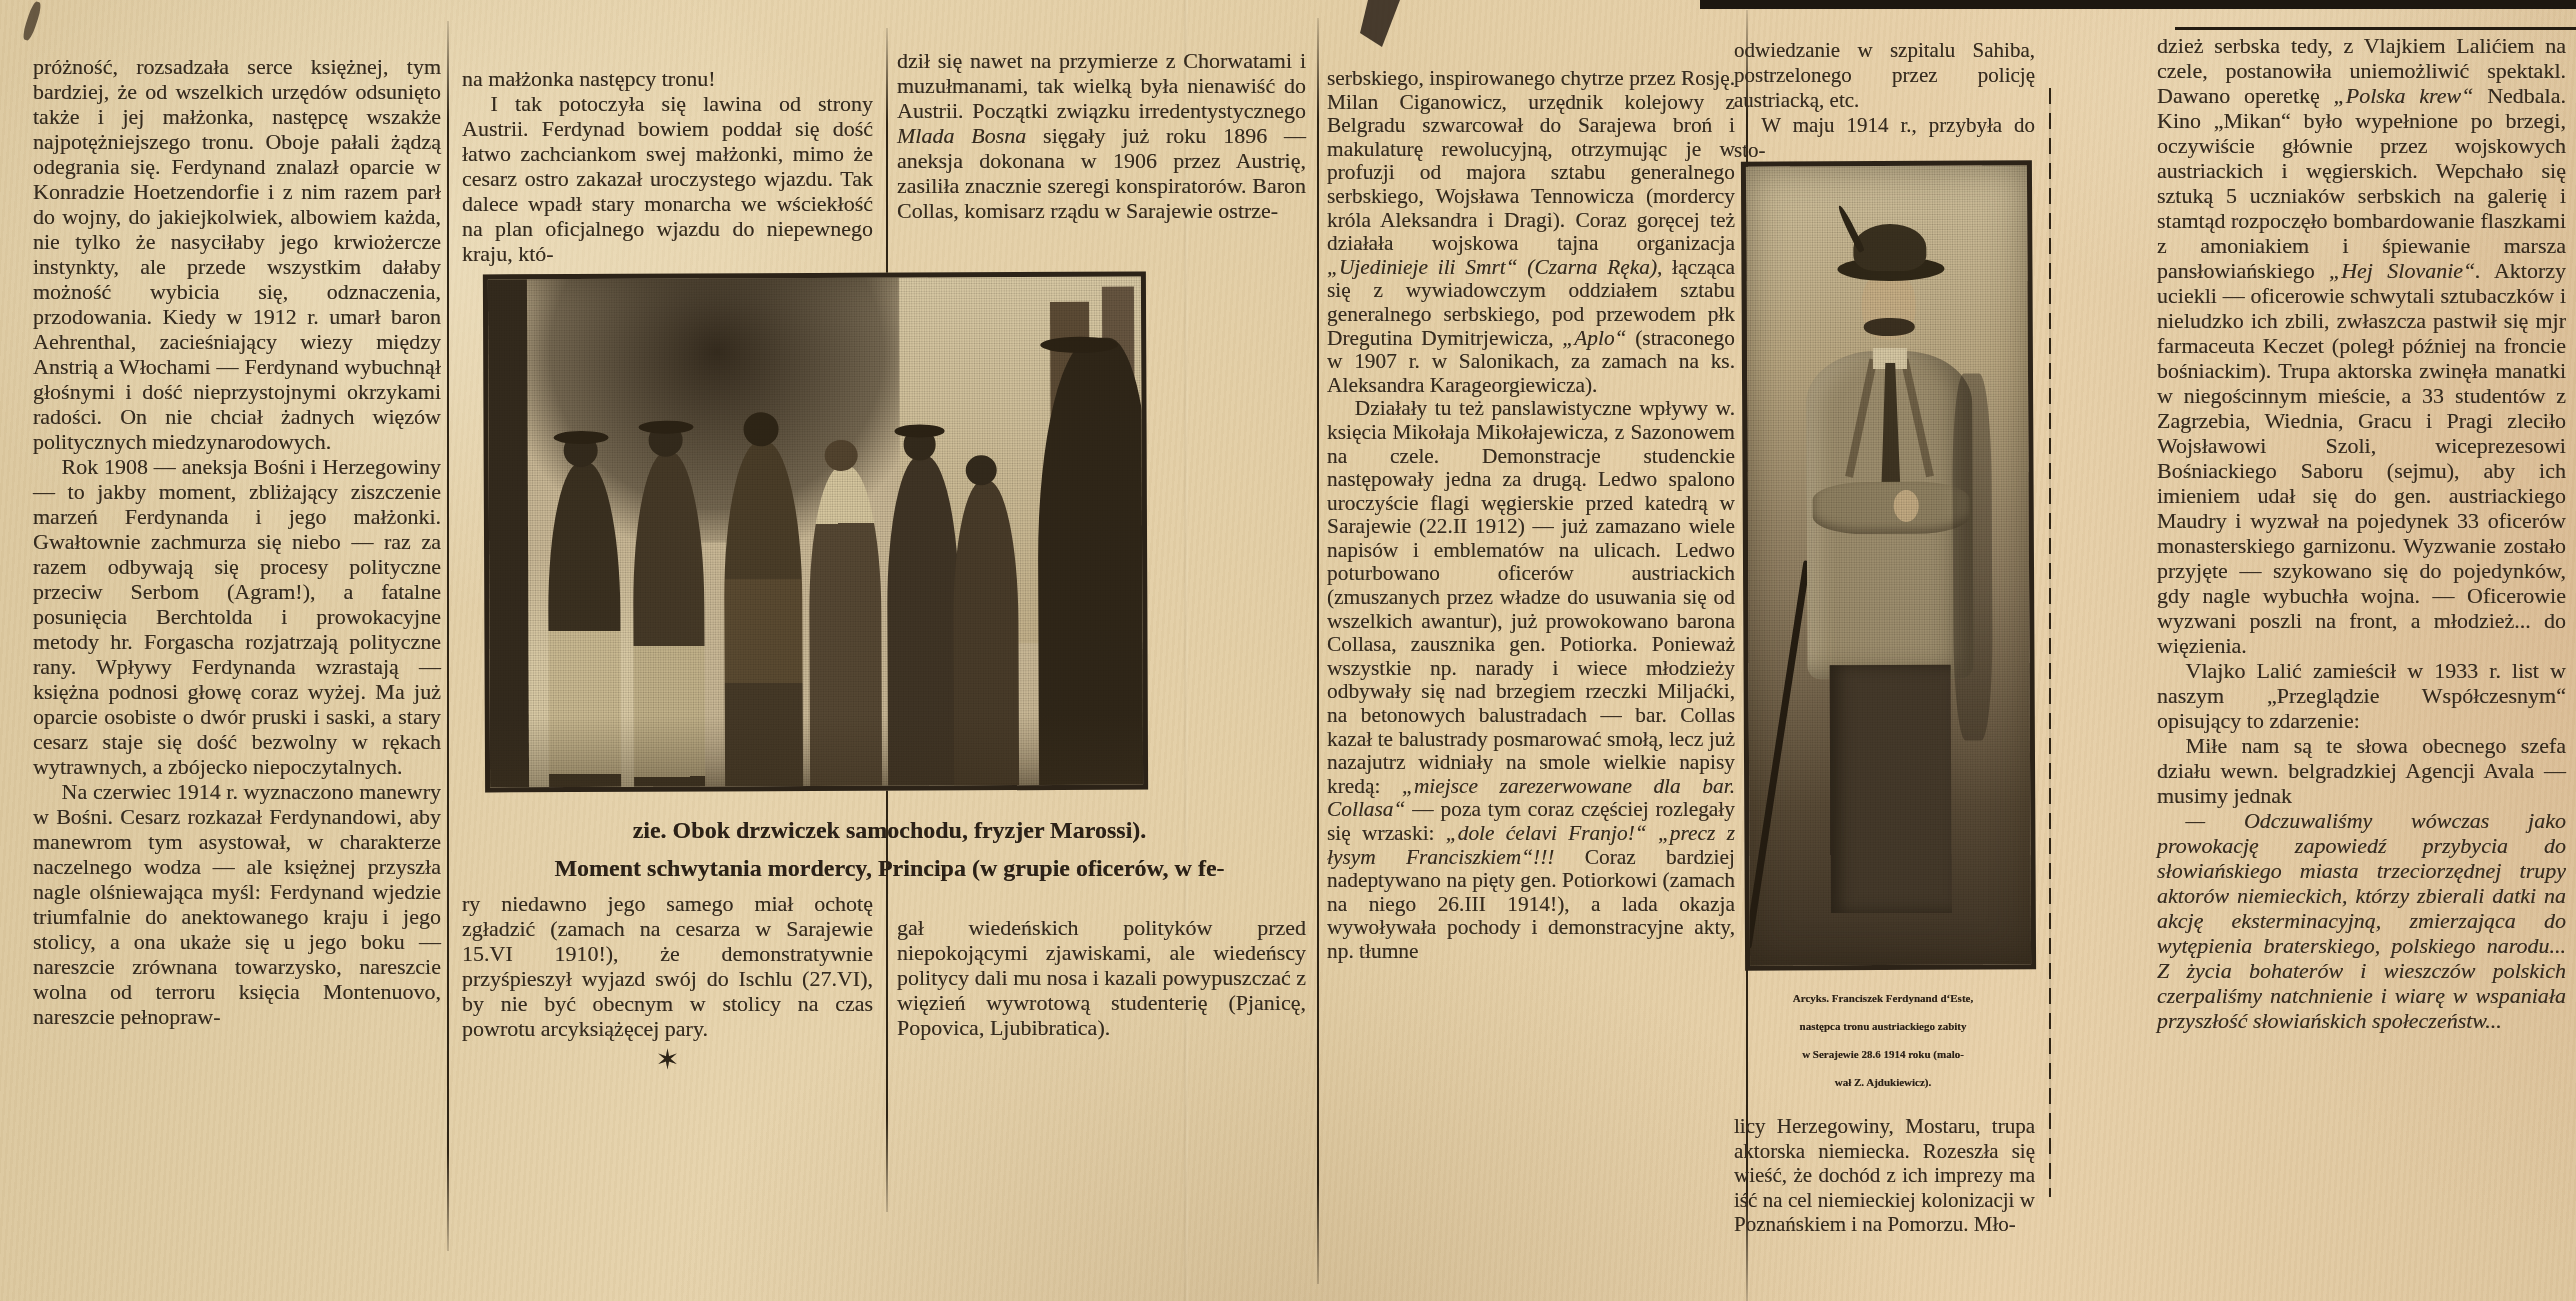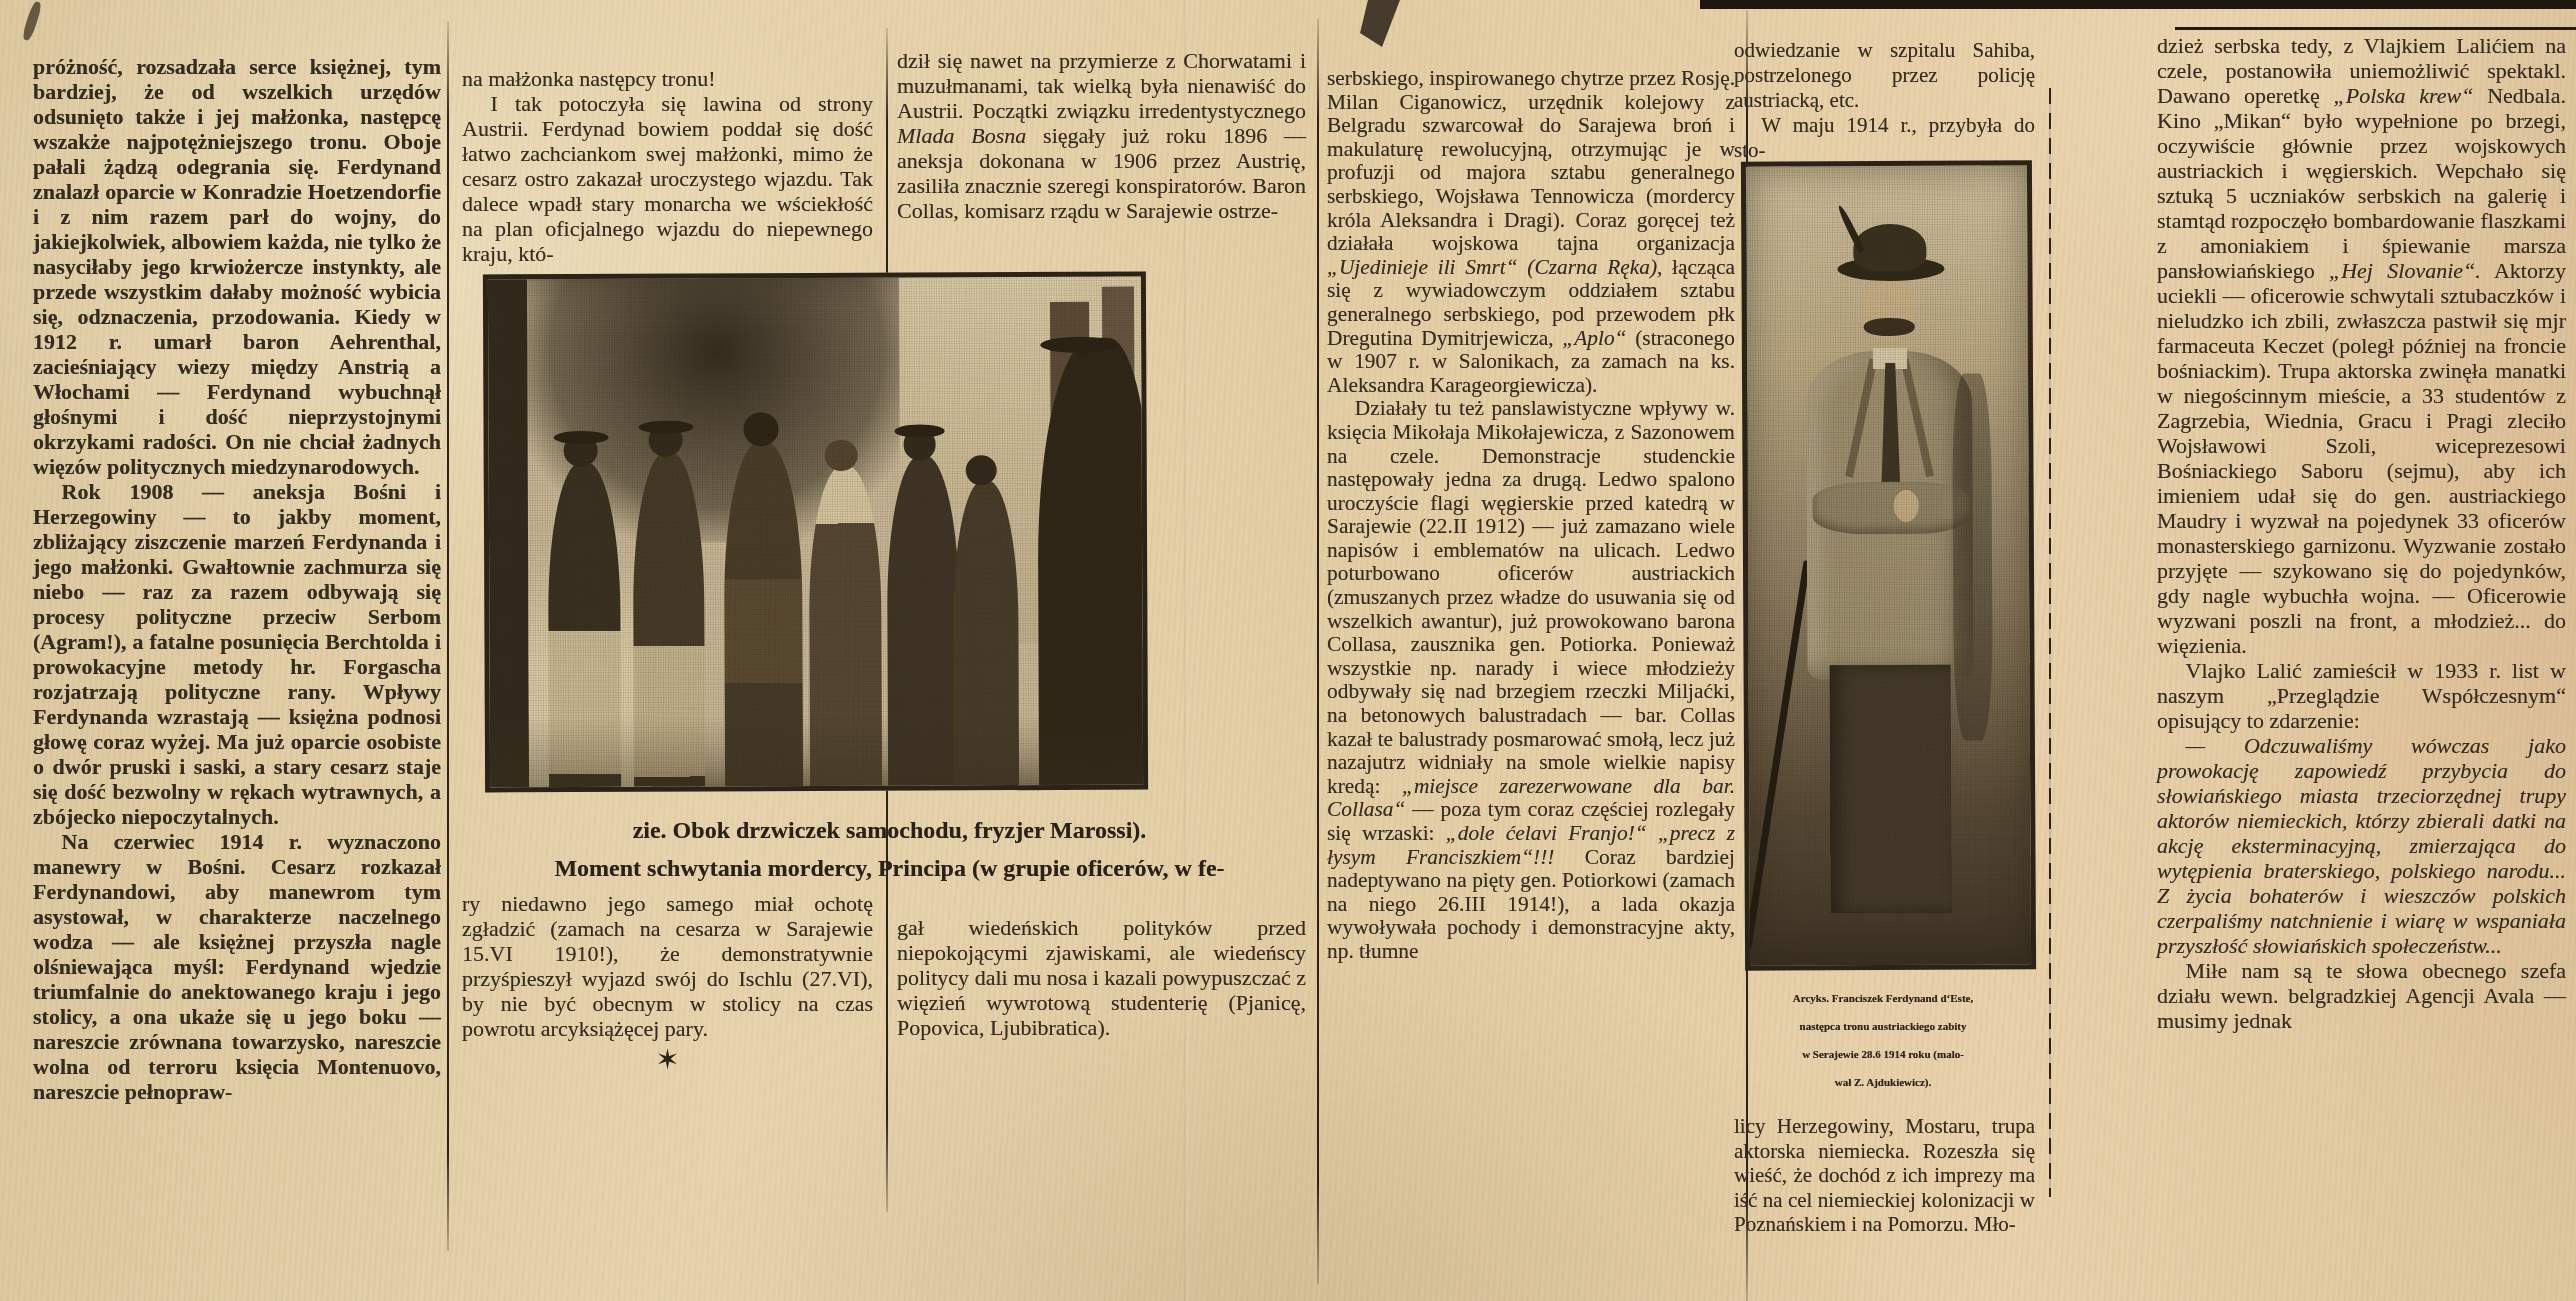--- a/index.html
+++ b/index.html
@@ -13,21 +13,21 @@
       repeating-linear-gradient(94deg, rgba(120,90,50,.03) 0 2.5px, rgba(255,250,235,.03) 2.5px 5.7px),
       linear-gradient(90deg,#dcc89f 0%,#e6d3ac 28%,#e2cda4 52%,#e7d0a9 78%,#ddc59d 100%);
     font-family:"Liberation Serif","DejaVu Serif",serif;
     color:#352b1f;
   }
   .col{position:absolute;font-size:22px;line-height:25px;text-align:justify;
        text-shadow:0 0 0.6px rgba(53,43,31,.45);}
   .col p{margin:0;}
   .col p.indent{text-indent:1.3em;}
   .em{font-style:italic;}
-  .c1{left:33px;top:54px;width:408px;font-weight:bold;}
+  .c1{left:33px;top:54px;width:408px;}
   .c2a{left:462px;top:66px;width:411px;}
   .c2b{left:462px;top:891px;width:411px;}
   .c3a{left:897px;top:48px;width:409px;}
   .c3b{left:897px;top:891px;width:409px;margin-top:24px;}
   .c4{left:1327px;top:67px;width:408px;font-size:21.4px;line-height:23.6px;}
   .c5a{left:1734px;top:38px;width:301px;font-size:21px;line-height:25px;}
   .c5b{left:1734px;top:1114px;width:301px;font-size:21px;line-height:24.6px;}
   .c6{left:2157px;top:33px;width:409px;}
   .orn{text-align:center;font-size:28px;line-height:37px;color:#2d2417;text-indent:0;}
 
@@ -143,22 +143,22 @@
   <div class="col c5a">
       <p class=""><span>odwiedzanie w szpitalu Sahiba, postrzelonego przez policję austriacką, etc.</span></p>
       <p class="indent "><span>W maju 1914 r., przybyła do sto-</span></p>
     </div>
   <div class="col c5b">
       <p class=""><span>licy Herzegowiny, Mostaru, trupa aktorska niemiecka. Rozeszła się wieść, że dochód z ich imprezy ma iść na cel niemieckiej kolonizacji w Poznańskiem i na Pomorzu. Mło-</span></p>
     </div>
   <div class="col c6">
       <p class=""><span>dzież serbska tedy, z Vlajkiem Lalićiem na czele, postanowiła uniemożliwić spektakl. Dawano operetkę </span><span class="em">„Polska krew“</span><span> Nedbala. Kino „Mikan“ było wypełnione po brzegi, oczywiście głównie przez wojskowych austriackich i węgierskich. Wepchało się sztuką 5 uczniaków serbskich na galerię i stamtąd rozpoczęło bombardowanie flaszkami z amoniakiem i śpiewanie marsza pansłowiańskiego </span><span class="em">„Hej Slovanie“.</span><span> Aktorzy uciekli — oficerowie schwytali sztubaczków i nieludzko ich zbili, zwłaszcza pastwił się mjr farmaceuta Keczet (poległ później na froncie bośniackim). Trupa aktorska zwinęła manatki w niegościnnym mieście, a 33 studentów z Zagrzebia, Wiednia, Gracu i Pragi zleciło Wojsławowi Szoli, wiceprezesowi Bośniackiego Saboru (sejmu), aby ich imieniem udał się do gen. austriackiego Maudry i wyzwał na pojedynek 33 oficerów monasterskiego garnizonu. Wyzwanie zostało przyjęte — szykowano się do pojedynków, gdy nagle wybuchła wojna. — Oficerowie wyzwani poszli na front, a młodzież... do więzienia.</span></p>
       <p class="indent "><span>Vlajko Lalić zamieścił w 1933 r. list w naszym „Przeglądzie Współczesnym“ opisujący to zdarzenie:</span></p>
+      <p class="indent "><span>Miłe nam są te słowa obecnego szefa działu wewn. belgradzkiej Agencji Avala — musimy jednak</span></p>
       <p class="indent em"><span>— Odczuwaliśmy wówczas jako prowokację zapowiedź przybycia do słowiańskiego miasta trzeciorzędnej trupy aktorów niemieckich, którzy zbierali datki na akcję eksterminacyjną, zmierzająca do wytępienia braterskiego, polskiego narodu... Z życia bohaterów i wieszczów polskich czerpaliśmy natchnienie i wiarę w wspaniała przyszłość słowiańskich społeczeństw...</span></p>
-      <p class="indent "><span>Miłe nam są te słowa obecnego szefa działu wewn. belgradzkiej Agencji Avala — musimy jednak</span></p>
     </div>
 
   <div class="photo p1">
     <div class="foliage"></div>
     <div class="wall"></div>
     <div class="win1"></div>
     <div class="win2"></div>
     <div class="doorband"></div>
     <div class="lightpatch"></div>
     <div class="fig f1"></div>

